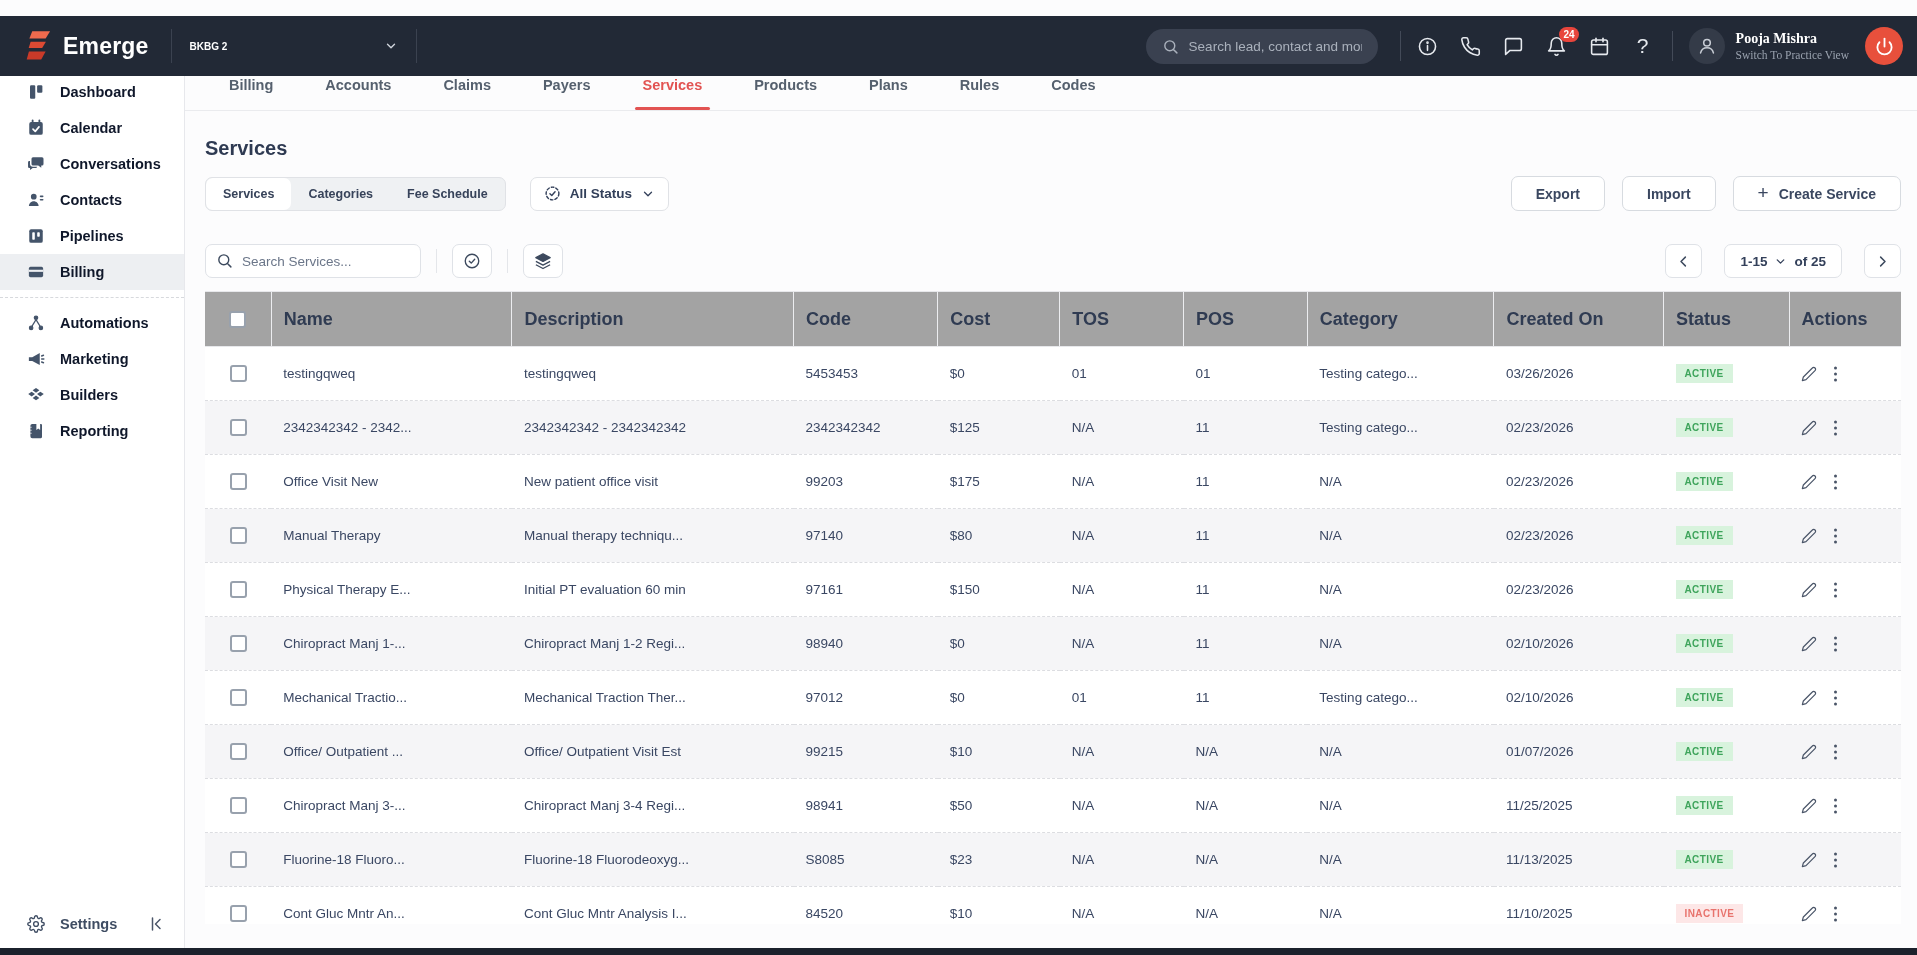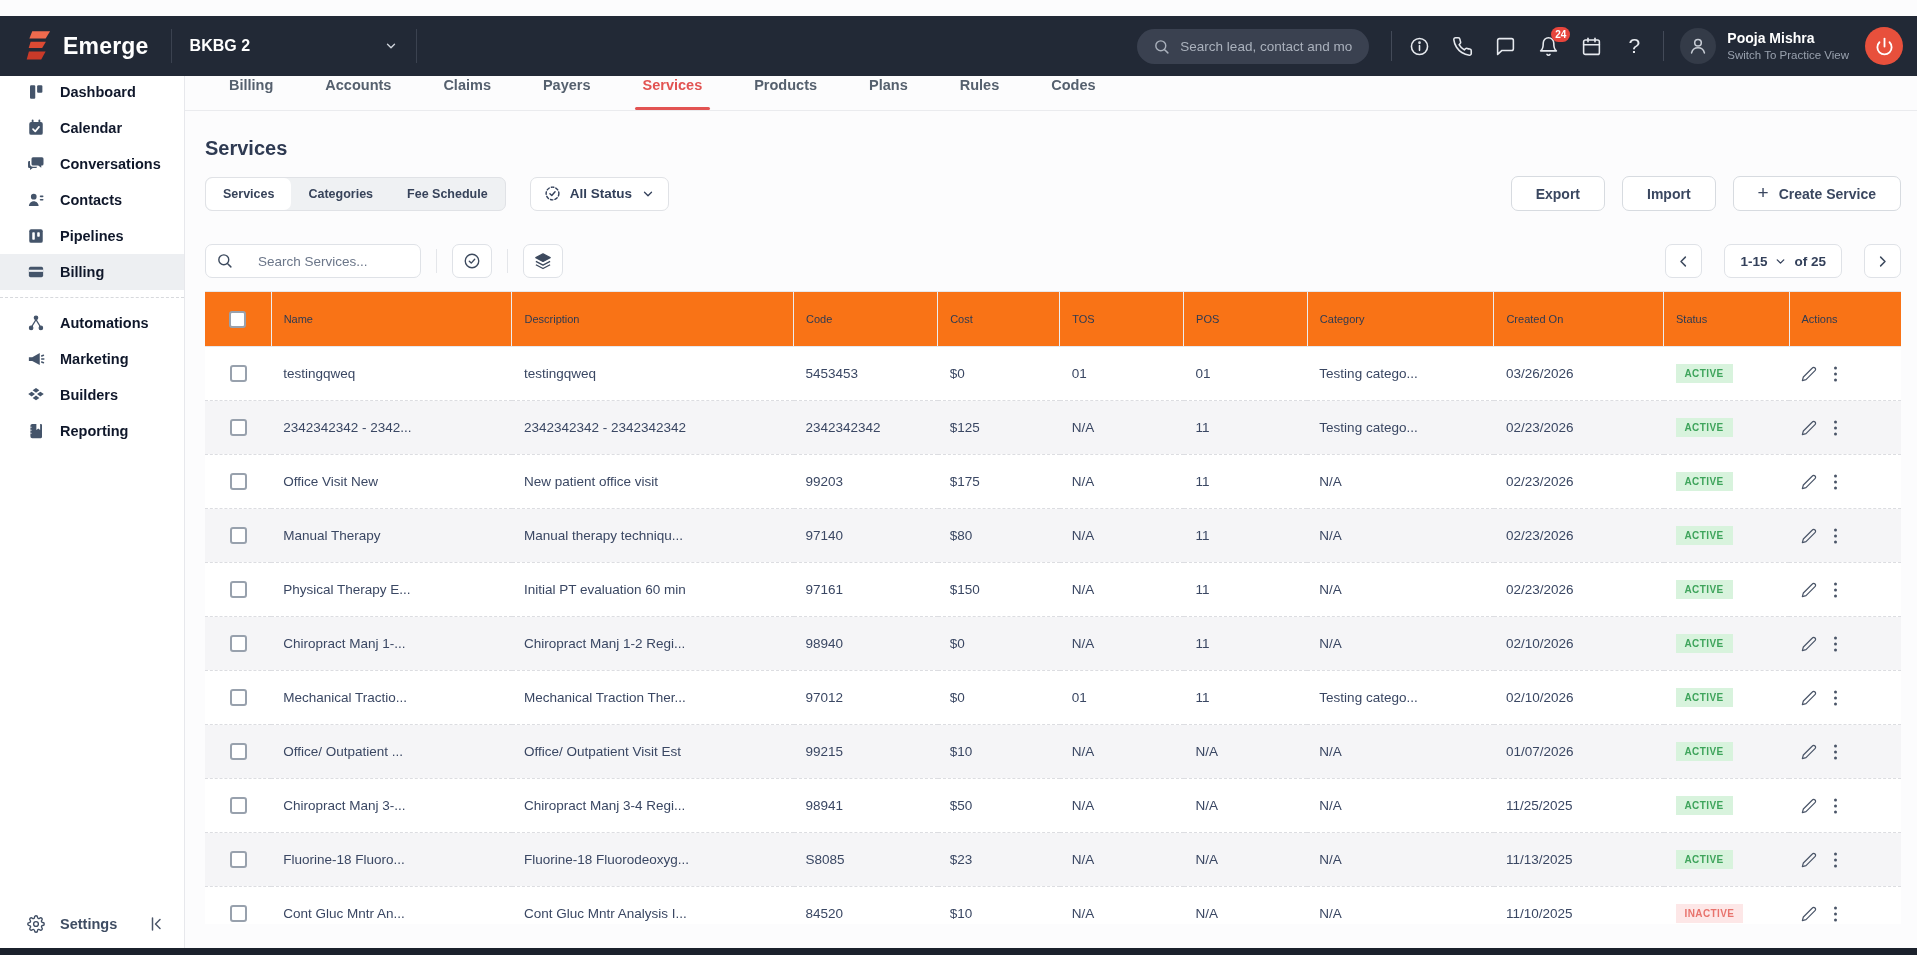--- a/index.html
+++ b/index.html
@@ -5,34 +5,34 @@
   * { margin:0; padding:0; box-sizing:border-box; }
   html,body { width:1917px; height:955px; overflow:hidden; font-family:"Liberation Sans", sans-serif; background:#fcfcfd; }
 
   
   .topbar { position:absolute; top:16px; left:0; width:1917px; height:60px; background:#222936; display:flex; align-items:center; z-index:20; }
   .brand { display:flex; align-items:center; gap:9px; padding:0 22px 0 24px; }
   .brand-logo { width:30px; height:32px; }
   .brand-name { color:#fff; font-size:23px; font-weight:700; letter-spacing:.2px; }
   .brand-sep { width:1px; height:34px; background:#3b4250; }
   .account-switch { display:flex; align-items:center; justify-content:space-between; width:244px; padding:0 18px; height:60px; cursor:pointer; }
-  .account-name { color:#fff; font-size:16px; font-weight:700; }
+  .account-name { color:#fff; font-size:10px; font-weight:700; }
   .top-right { margin-left:auto; display:flex; align-items:center; padding-right:14px; }
   .top-search { display:flex; align-items:center; gap:10px; background:#3a4150; border-radius:18px; height:35px; width:232px; padding:0 16px; margin-right:22px; }
   .top-search svg { flex:none; }
   .top-search input { background:transparent; border:none; outline:none; color:#cfd4dc; font-size:13.5px; width:100%; font-family:"Liberation Sans",sans-serif; }
   .top-search input::placeholder { color:#aab1bc; }
   .tsep { width:1px; height:30px; background:#434a58; margin:0 16px 0 0; }
   .top-icons { display:flex; align-items:center; gap:21px; color:#e7eaef; margin-right:18px; }
   .top-icon { position:relative; width:22px; height:22px; display:flex; align-items:center; justify-content:center; cursor:pointer; }
   .q-mark { font-size:21px; color:#e7eaef; font-weight:400; }
   .notif-badge { position:absolute; top:-8px; right:-11px; background:#e8453c; color:#fff; font-size:10px; font-weight:700; min-width:19px; height:15px; border-radius:8px; display:flex; align-items:center; justify-content:center; padding:0 4px; }
   .user-block { display:flex; align-items:center; gap:11px; margin-right:16px; }
   .avatar { width:36px; height:36px; border-radius:50%; background:#343b48; display:flex; align-items:center; justify-content:center; color:#c7ccd4; }
-  .user-meta { line-height:1.25; }
+  .user-meta { line-height:1.25;font-family:Liberation Serif, serif; }
   .user-name { color:#fff; font-size:14px; font-weight:700; }
   .user-sub { color:#99a1ae; font-size:11.5px; }
   .power-btn { width:38px; height:38px; border-radius:50%; background:#e8503c; border:none; display:flex; align-items:center; justify-content:center; cursor:pointer; }
 
   
   .sidebar { position:absolute; top:60px; left:0; width:185px; bottom:0; background:#fff; border-right:1px solid #e7e8ec; display:flex; flex-direction:column; z-index:10; }
   .side-nav { padding-top:14px; }
   .side-item { display:flex; align-items:center; gap:15px; height:36px; padding:0 18px 0 27px; color:#0f172a; cursor:pointer; }
   .side-item .lbl { font-size:14.5px; font-weight:700; }
   .side-item svg { flex:none; color:#44546a; }
@@ -57,33 +57,33 @@
   .seg { display:flex; align-items:center; padding:0 17px; font-size:12.5px; font-weight:700; color:#37435a; cursor:pointer; background:transparent; border:none; font-family:"Liberation Sans",sans-serif; }
   .seg.active { background:#fff; border-radius:7px; }
   .status-filter { margin-left:24px; height:34px; background:#fff; border:1px solid #e0e2e6; border-radius:7px; display:flex; align-items:center; gap:9px; padding:0 13px; cursor:pointer; color:#33405a; }
   .status-filter .lbl { font-size:13.5px; font-weight:700; }
   .controls-right { margin-left:auto; display:flex; align-items:center; gap:17px; }
   .btn { height:35px; background:#fff; border:1px solid #d7dbe0; border-radius:7px; padding:0 24px; font-size:14px; font-weight:700; color:#3a4760; cursor:pointer; display:flex; align-items:center; gap:10px; font-family:"Liberation Sans",sans-serif; }
   .btn .plus { font-size:19px; font-weight:400; color:#3a4760; line-height:1; margin-top:-2px; }
 
   .search-row { margin-top:33px; display:flex; align-items:center; }
   .table-search { position:relative; width:216px; }
-  .table-search input { width:100%; height:34px; border:1px solid #dfe2e7; border-radius:7px; padding:0 10px 0 52px; font-size:13.5px; color:#3a4760; outline:none; background:#fff; font-family:"Liberation Sans",sans-serif; }
+  .table-search input { width:100%; height:34px; border:1px solid #dfe2e7; border-radius:7px; padding:0 10px 0 36px; font-size:13.5px; color:#3a4760; outline:none; background:#fff; font-family:"Liberation Sans",sans-serif; }
   .table-search input::placeholder { color:#6b7689; }
   .table-search svg { position:absolute; left:11px; top:8px; color:#3c4a5e; }
   .icon-btn { width:40px; height:34px; background:#fff; border:1px solid #dfe2e7; border-radius:7px; display:flex; align-items:center; justify-content:center; color:#3d4a5e; cursor:pointer; margin-left:15px; }
   .search-row .vsep { width:1px; height:24px; background:#e4e6ea; margin-left:15px; }
   .pager { margin-left:auto; display:flex; align-items:center; gap:22px; }
   .page-btn { width:37px; height:34px; background:#fff; border:1px solid #dfe2e7; border-radius:7px; display:flex; align-items:center; justify-content:center; color:#3d4a5e; cursor:pointer; }
   .range-box { height:34px; background:#fff; border:1px solid #dfe2e7; border-radius:7px; display:flex; align-items:center; gap:7px; padding:0 15px; font-size:13.5px; font-weight:700; color:#33405a; cursor:pointer; }
 
   
   .table-wrap { margin-top:13px; height:633px; overflow:hidden; }
   table { width:100%; border-collapse:collapse; table-layout:fixed; background:#fff; }
-  thead th { height:55px; text-align:left; font-size:11px; font-weight:400; color:#2f3b52; padding:0 10px 0 12px; border-top:1px solid #e7e8eb; border-bottom:1px solid #e7e8eb; background:#f97316; }
+  thead th { height:55px; text-align:left; font-size:18px; font-weight:700; color:#2f3b52; padding:0 10px 0 12px; border-top:1px solid #e7e8eb; border-bottom:1px solid #e7e8eb; background:#a3a3a3; }
   thead th + th { border-left:1px solid #ecedf0; }
   tbody td { height:54px; font-size:13.5px; font-weight:500; color:#3a4763; padding:0 10px 0 12px; white-space:nowrap; overflow:hidden; text-overflow:ellipsis; }
   tbody tr { border-top:1px dashed #dcdde1; }
   tbody tr:first-child { border-top:none; }
   tbody tr:nth-child(even) { background:#f5f5f7; }
   .cb-cell { text-align:center; padding:0 !important; }
   .checkbox { display:inline-block; width:17px; height:17px; border:2px solid #98a1ad; border-radius:3px; background:#fff; vertical-align:middle; cursor:pointer; }
   .badge { display:inline-block; font-size:10px; font-weight:700; letter-spacing:.4px; padding:4px 9px; border-radius:0; }
   .badge.active { background:#d8f3dd; color:#3ea45b; }
   .badge.inactive { background:#fde7e7; color:#e8736d; }

